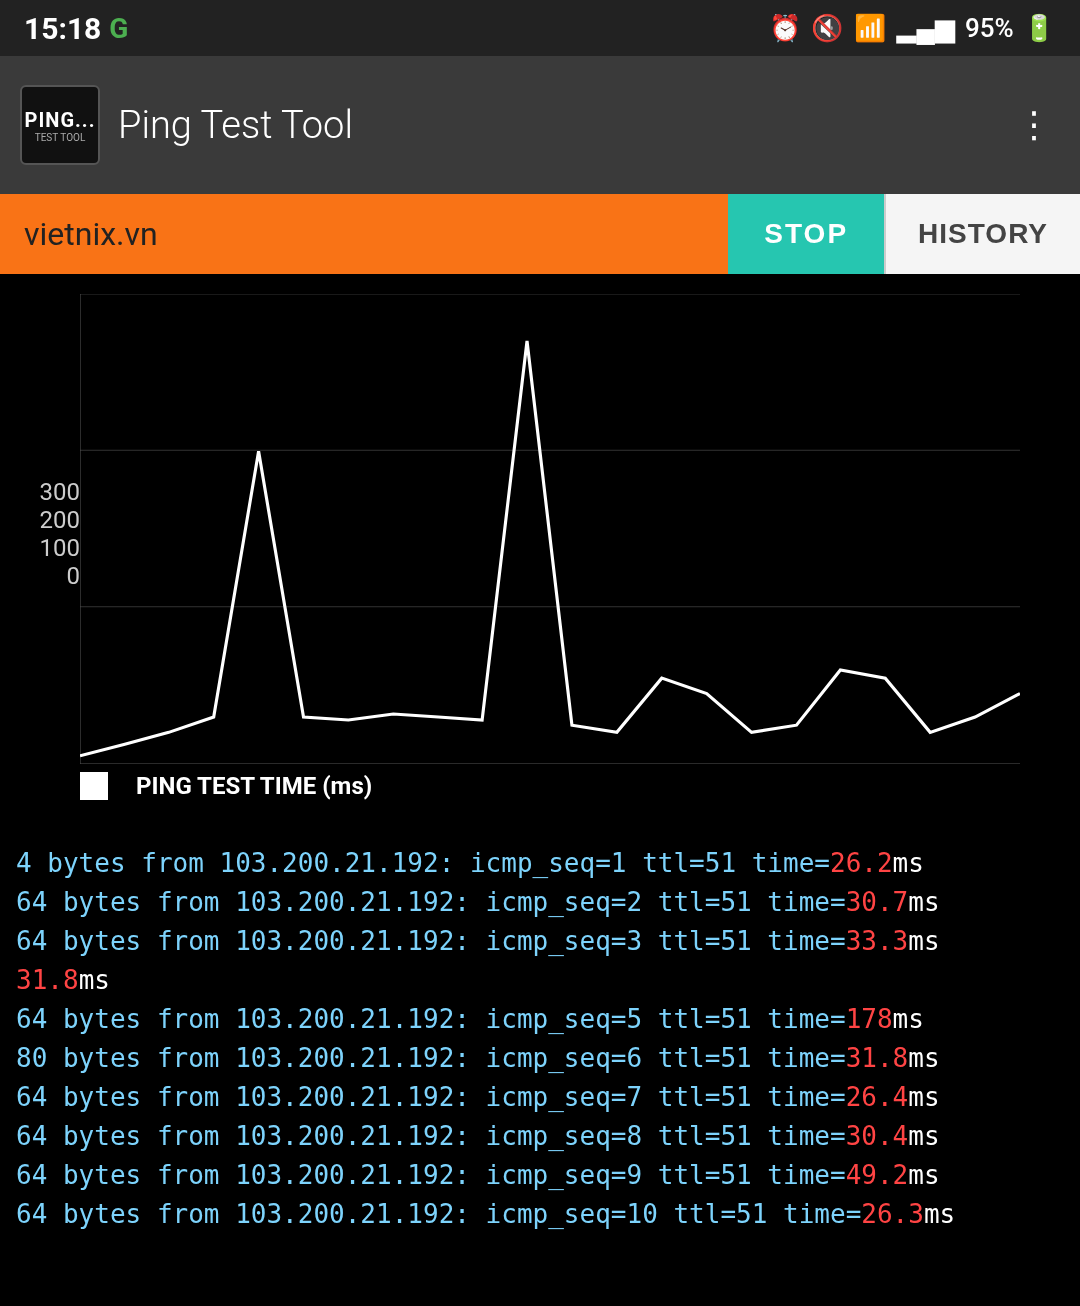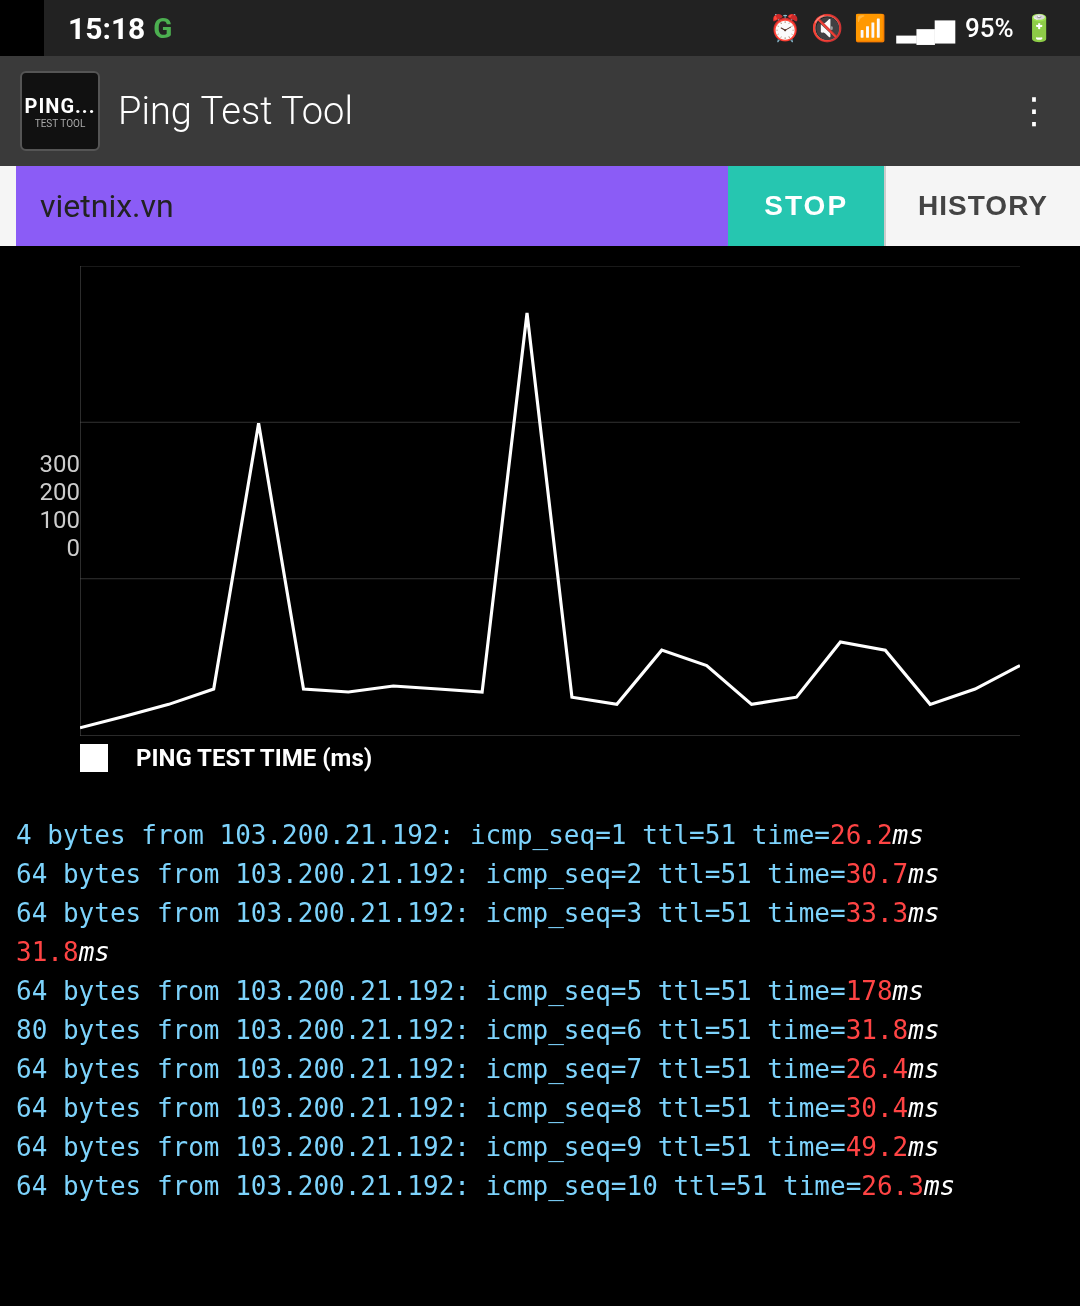--- a/index.html
+++ b/index.html
@@ -15,35 +15,34 @@
     .status-bar {
       background: #222;
       color: #fff;
       display: flex;
       justify-content: space-between;
       align-items: center;
       padding: 8px 24px;
       height: 56px;
       font-size: 28px;
       font-weight: 500;
-      margin-left: 44px;
     }
     .status-left { display: flex; align-items: center; gap: 8px; }
     .status-time { font-size: 30px; font-weight: bold; }
     .status-g { color: #4CAF50; font-size: 28px; font-weight: bold; }
     .status-right { display: flex; align-items: center; gap: 10px; font-size: 26px; }
 
     
     .app-header {
       background: #3a3a3a;
       display: flex;
       align-items: center;
       justify-content: space-between;
       padding: 14px 20px;
-      height: 110px;
+      height: 138px;
     }
     .app-header-left { display: flex; align-items: center; gap: 18px; }
     .app-icon {
       width: 80px;
       height: 80px;
       background: #111;
       border: 2px solid #555;
       display: flex;
       flex-direction: column;
       align-items: center;
@@ -79,24 +78,23 @@
       height: 80px;
       background: #f5f5f5;
     }
     .toolbar-host {
       flex: 1;
       display: flex;
       align-items: center;
       padding: 0 24px;
       font-size: 32px;
       color: #222;
-      background: #8b5cf6;
+      background: #f97316;
       border: none;
       font-weight: 400;
-      margin-left: 16px;
     }
     .toolbar-stop {
       background: #26c6b0;
       color: #fff;
       font-size: 28px;
       font-weight: bold;
       padding: 0 36px;
       border: none;
       cursor: pointer;
       letter-spacing: 2px;
@@ -172,21 +170,21 @@
     }
     .log-line {
       display: flex;
       align-items: baseline;
       line-height: 1.5;
       white-space: nowrap;
       overflow: hidden;
     }
     .log-base { color: #7dd3fc; }
     .log-time { color: #f44; font-weight: normal; }
-    .log-suffix { color: #fff; font-style: italic; }
+    .log-suffix { color: #fff; }
   </style>
 </head>
 <body>
 
 <div class="status-bar">
   <div class="status-left">
     <span class="status-time">15:18</span>
     <span class="status-g">G</span>
   </div>
   <div class="status-right">

